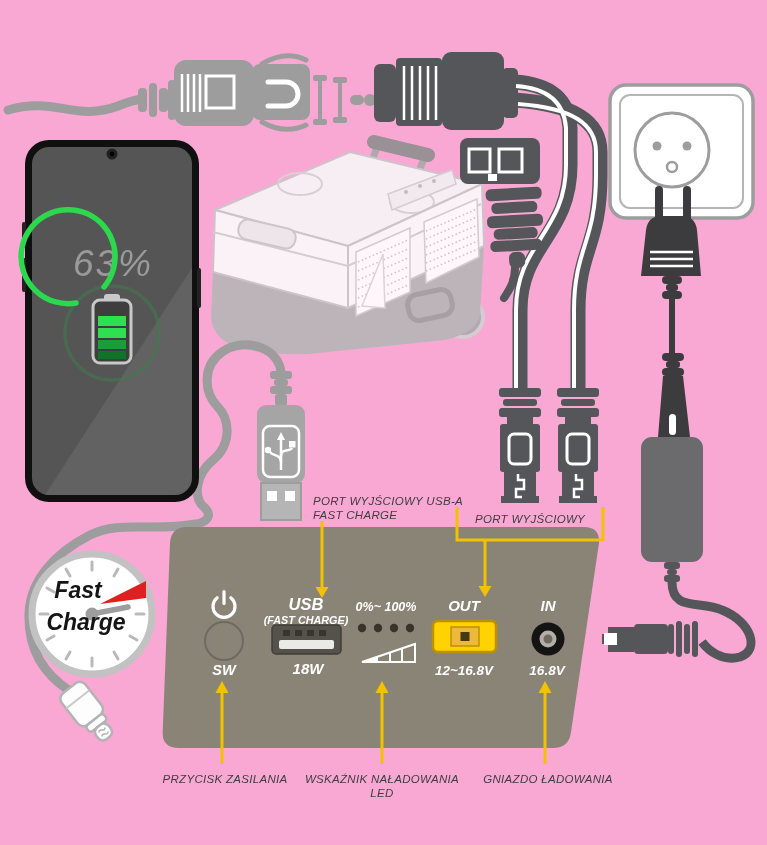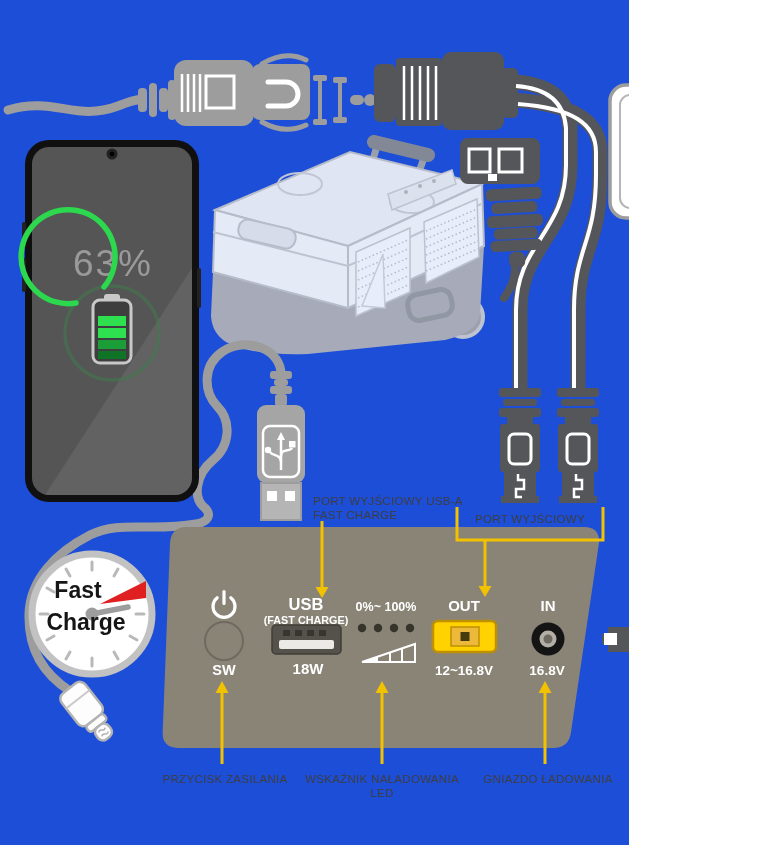--- a/index.html
+++ b/index.html
@@ -1,16 +1,16 @@
 <!DOCTYPE html>
 <html><head>
 <meta charset="utf-8">
 <style>
   html,body{margin:0;padding:0;background:#fff;}
-  .stage{position:relative;width:629px;height:845px;background:#1d4ed8;overflow:hidden;}
+  .stage{position:relative;width:767px;height:845px;background:#f9a8d4;overflow:hidden;font-style:italic;}
   svg{display:block;}
   .t-panel{font-family:"Liberation Sans",sans-serif;font-weight:bold;fill:#ffffff;}
   .t-ann{font-family:"Liberation Sans",sans-serif;fill:#3e3e3e;letter-spacing:.3px;}
   .t-gauge{font-family:"Liberation Sans",sans-serif;font-weight:bold;fill:#151515;}
   .t-pct{font-family:"Liberation Sans",sans-serif;fill:#9a9a9a;letter-spacing:2px;}
 </style>
 </head>
 <body>
 
 <div class="stage">

